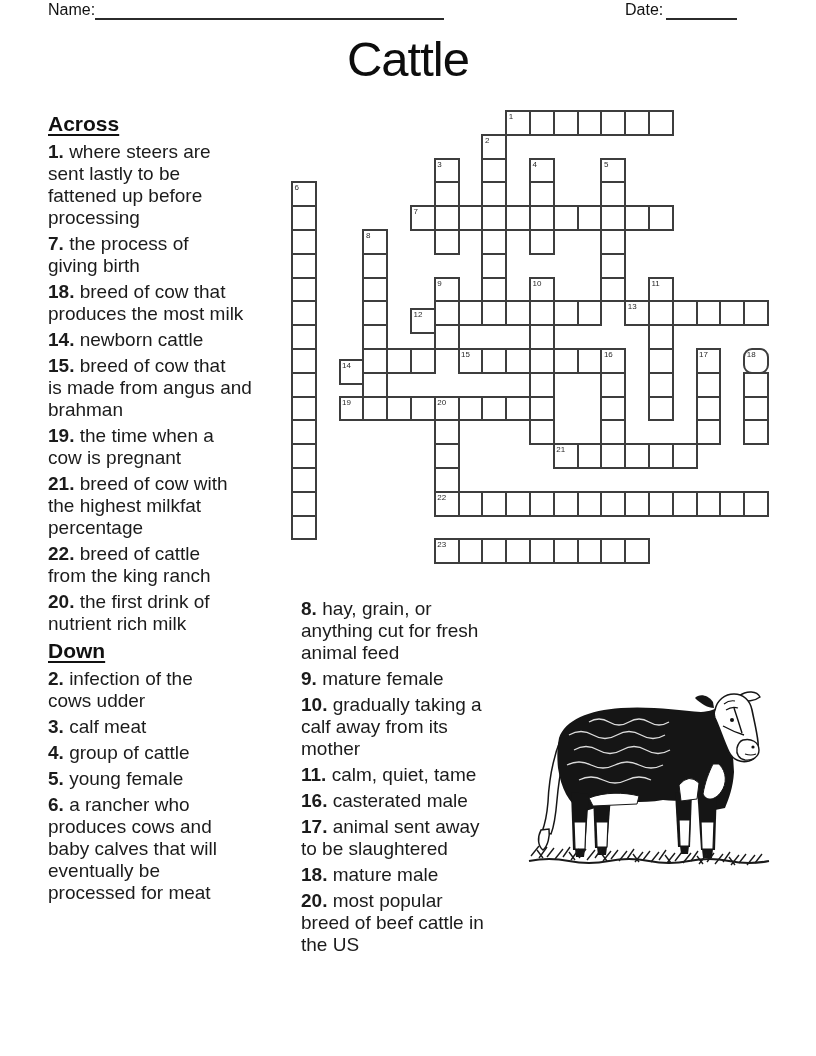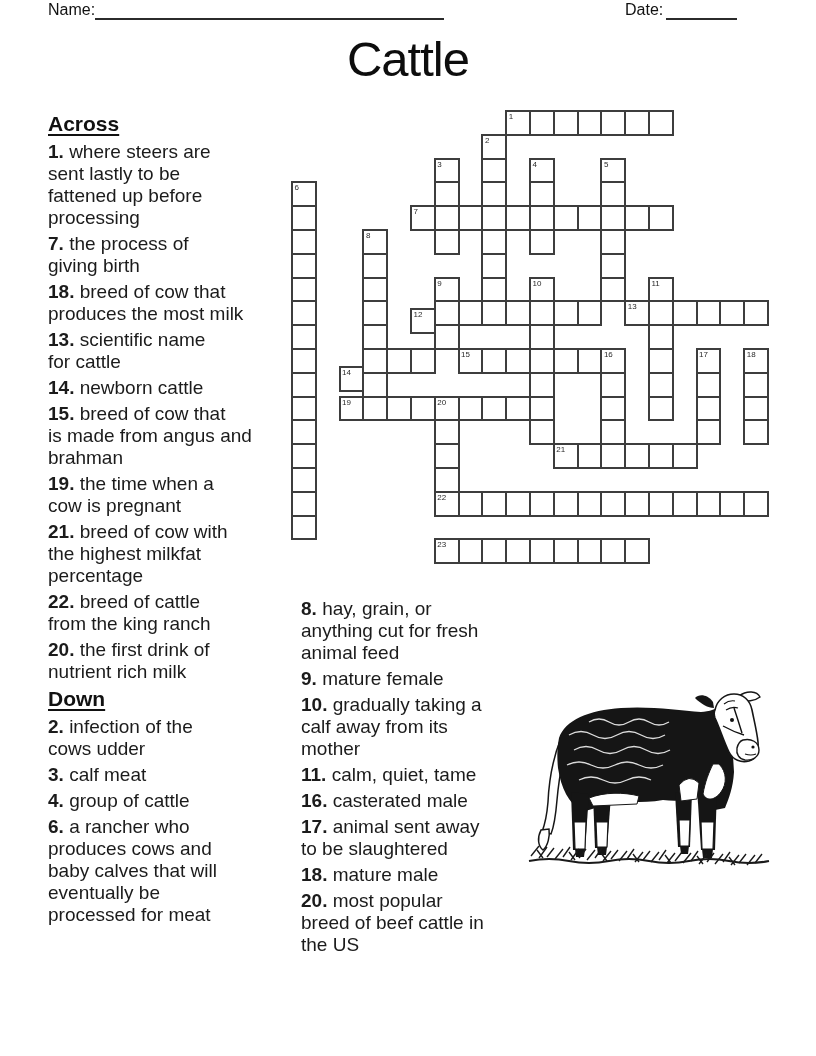--- a/index.html
+++ b/index.html
@@ -81,21 +81,21 @@
       <div class="cell" style="left: 261.8px; top: 190.4px;"></div>
       <div class="cell" style="left: 285.6px; top: 190.4px;"></div>
       <div class="cell" style="left: 333.2px; top: 190.4px;">
         <span class="cellnum">13</span>
       </div>
       <div class="cell" style="left: 357px; top: 190.4px;"></div>
       <div class="cell" style="left: 380.8px; top: 190.4px;"></div>
       <div class="cell" style="left: 404.6px; top: 190.4px;"></div>
       <div class="cell" style="left: 428.4px; top: 190.4px;"></div>
       <div class="cell" style="left: 452.2px; top: 190.4px;"></div>
-      <div class="cell" style="left: 47.6px; top: 256px;">
+      <div class="cell" style="left: 47.6px; top: 249px;">
         <span class="cellnum">14</span>
       </div>
       <div class="cell" style="left: 71.4px; top: 238px;"></div>
       <div class="cell" style="left: 95.2px; top: 238px;"></div>
       <div class="cell" style="left: 119px; top: 238px;"></div>
       <div class="cell" style="left: 166.6px; top: 238px;">
         <span class="cellnum">15</span>
       </div>
       <div class="cell" style="left: 190.4px; top: 238px;"></div>
       <div class="cell" style="left: 214.2px; top: 238px;"></div>
@@ -222,21 +222,21 @@
       <div class="cell" style="left: 357px; top: 285.6px;"></div>
       <div class="cell" style="left: 309.4px; top: 261.8px;"></div>
       <div class="cell" style="left: 309.4px; top: 285.6px;"></div>
       <div class="cell" style="left: 309.4px; top: 309.4px;"></div>
       <div class="cell" style="left: 404.6px; top: 238px;">
         <span class="cellnum">17</span>
       </div>
       <div class="cell" style="left: 404.6px; top: 261.8px;"></div>
       <div class="cell" style="left: 404.6px; top: 285.6px;"></div>
       <div class="cell" style="left: 404.6px; top: 309.4px;"></div>
-      <div class="cell" style="left: 452.2px; top: 238px;">
+      <div class="cell" style="left: 452.2px; top: 238px; border-radius: 9px;">
         <span class="cellnum">18</span>
       </div>
       <div class="cell" style="left: 452.2px; top: 261.8px;"></div>
       <div class="cell" style="left: 452.2px; top: 285.6px;"></div>
       <div class="cell" style="left: 452.2px; top: 309.4px;"></div>
       <div class="cell" style="left: 142.8px; top: 309.4px;"></div>
       <div class="cell" style="left: 142.8px; top: 333.2px;"></div>
       <div class="cell" style="left: 142.8px; top: 357px;"></div>
     </div>
 
@@ -244,42 +244,41 @@
     <h2 class="heading">Across</h2>
     <div>
         <p class="clue"><b>1.</b> where steers are
 sent lastly to be
 fattened up before
 processing</p>
         <p class="clue"><b>7.</b> the process of
 giving birth</p>
         <p class="clue"><b>18.</b> breed of cow that
 produces the most milk</p>
-        <p class="clue"><b>13.</b> scientific name
-for cattle</p>
         <p class="clue"><b>14.</b> newborn cattle</p>
         <p class="clue"><b>15.</b> breed of cow that
 is made from angus and
 brahman</p>
         <p class="clue"><b>19.</b> the time when a
 cow is pregnant</p>
         <p class="clue"><b>21.</b> breed of cow with
 the highest milkfat
 percentage</p>
         <p class="clue"><b>22.</b> breed of cattle
 from the king ranch</p>
         <p class="clue"><b>20.</b> the first drink of
 nutrient rich milk</p>
       </div>
     <h2 class="heading">Down</h2>
     <div>
         <p class="clue"><b>2.</b> infection of the
 cows udder</p>
         <p class="clue"><b>3.</b> calf meat</p>
         <p class="clue"><b>4.</b> group of cattle</p>
+        <p class="clue"><b>5.</b> young female</p>
         <p class="clue"><b>6.</b> a rancher who
 produces cows and
 baby calves that will
 eventually be
 processed for meat</p>
       </div>
   </div>
 
   <div class="col col-right">
     <div>

